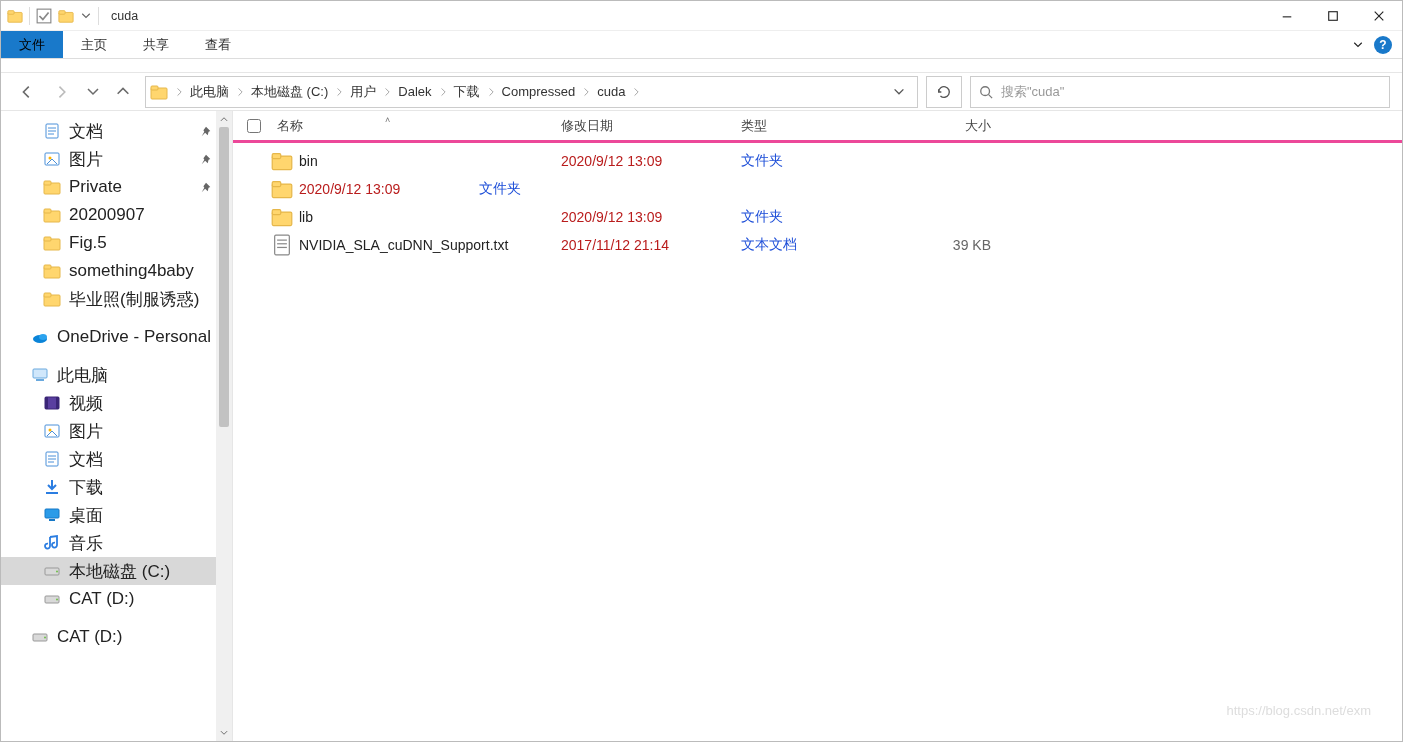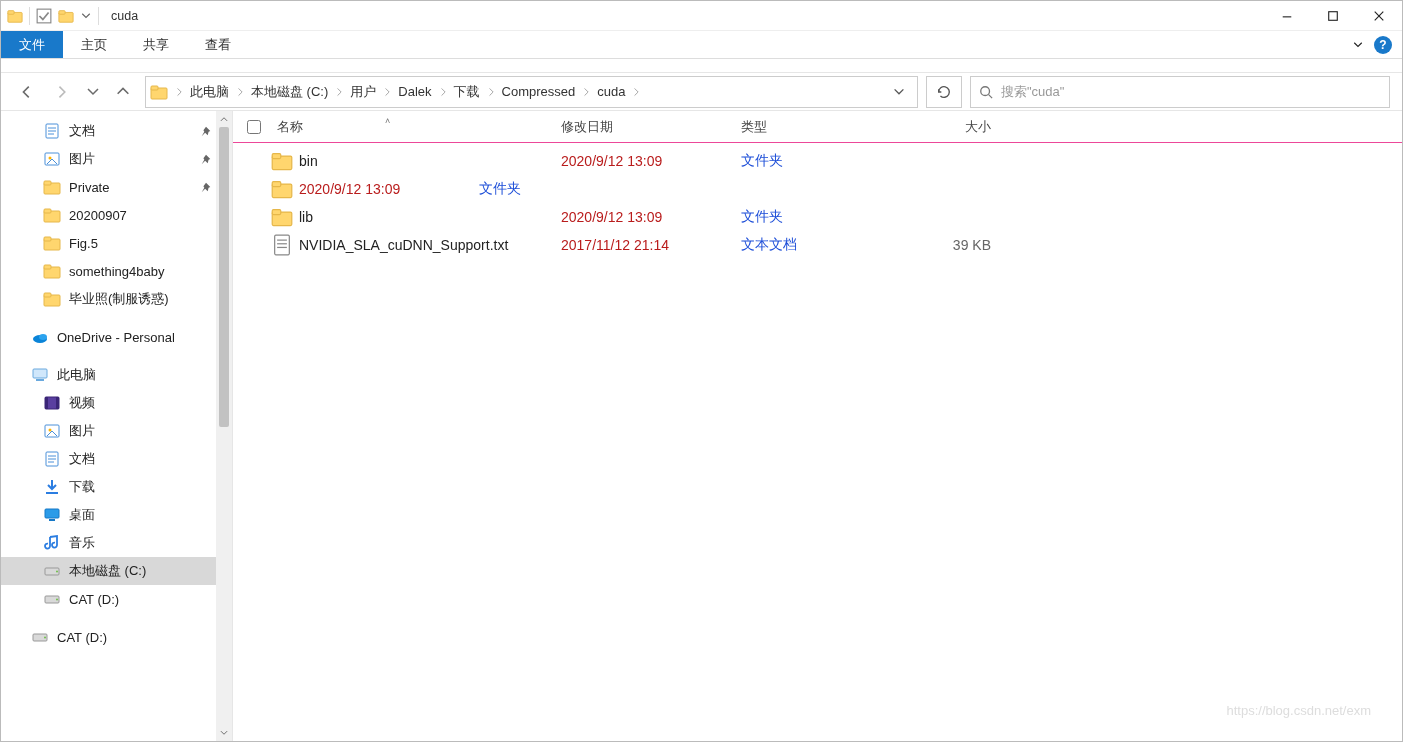--- a/index.html
+++ b/index.html
@@ -12,21 +12,21 @@
   .title-icon { width: 16px; height: 16px; }
   .qat-sep { width:1px; height:18px; background:#ddd; }
   .titlebar-title { margin-left: 6px; font-size: 12.5px; color:#333; }
   .titlebar-spacer { flex:1; }
   .sysbtn { width: 46px; height: 30px; display:flex; align-items:center; justify-content:center; }
   .sysbtn svg { width: 12px; height: 12px; }
 
   
   .ribbon { height: 28px; display:flex; align-items:stretch; background:#fff; border-bottom: 1px solid #ddd; }
   .ribbon-tab { padding: 0 18px; font-size: 13px; display:flex; align-items:center; color:#333; cursor:default; }
-  .ribbon-tab.file { background:#1979ca; color:#ffffff; }
+  .ribbon-tab.file { background:#1979ca; color:#000000; }
   .ribbon-right { margin-left:auto; display:flex; align-items:center; padding-right:10px; gap:10px; }
   .help-circle { width:18px; height:18px; border-radius:50%; background:#1979ca; color:#fff; font-size:12px; display:flex; align-items:center; justify-content:center; font-weight:bold; }
   .ribbon-caret svg{width:12px;height:12px;}
 
   .spacer-strip { height:14px; background:#fff; border-bottom:1px solid #e6e6e6; }
 
   
   .navbar { height: 38px; display:flex; align-items:center; gap:8px; padding: 0 12px; background:#fff; border-bottom:1px solid #e6e6e6; }
   .nav-arrow { width:28px; height:28px; display:flex; align-items:center; justify-content:center; color:#6b6b6b; }
   .nav-arrow.disabled { color:#bbb; }
@@ -42,35 +42,35 @@
   .searchbox { width: 420px; height:32px; border:1px solid #ccc; display:flex; align-items:center; padding:0 8px; color:#888;}
   .searchbox svg{width:14px;height:14px;margin-right:8px;color:#777;}
   .searchbox input{border:none;outline:none;flex:1;font-size:13px;color:#333;}
   .searchbox input::placeholder{color:#999;}
 
   
   .body { flex:1; display:flex; min-height:0; }
 
   
   .sidebar { width: 232px; border-right:1px solid #e6e6e6; position:relative; padding:6px 0; overflow:hidden;}
-  .sb-item { height:28px; display:flex; align-items:center; gap:8px; padding-left: 42px; font-size:13px; color:#222; position:relative;}
+  .sb-item { height:28px; display:flex; align-items:center; gap:8px; padding-left: 42px; font-size:17px; color:#222; position:relative;}
   .sb-item.lvl1 { padding-left: 30px; }
   .sb-item.selected { background:#d8d8d8; }
   .sb-icon{width:18px;height:18px;display:flex;align-items:center;justify-content:center;}
   .sb-pin { position:absolute; right:20px; font-size:12px; color:#777; }
   .sb-spacer{height:10px;}
   .sb-scroll { position:absolute; right:0; top:0; bottom:0; width:16px; background:#f0f0f0; display:flex; flex-direction:column; }
   .sb-scroll .btn{height:16px;display:flex;align-items:center;justify-content:center;color:#666;}
   .sb-scroll svg{width:10px;height:10px;}
   .sb-thumb{flex:0 0 300px;background:#c2c2c2;margin:0 3px;border-radius:2px;}
   .sb-track{flex:1;}
 
   
   .content { flex:1; display:flex; flex-direction:column; }
-  .columns { height:32px; display:flex; align-items:center; border-bottom:1px solid #ec4899; font-size:13px; color:#444; padding-left: 14px;}
+  .columns { height:32px; display:flex; align-items:center; border-bottom:3px solid #ec4899; font-size:13px; color:#444; padding-left: 14px;}
   .col-check{width:24px;display:flex;align-items:center;}
   .col-check input{width:14px;height:14px;}
   .col-name{width:290px;padding-left:6px;position:relative;}
   .col-date{width:180px;}
   .col-type{width:150px;}
   .col-size{width:120px;text-align:right;padding-right:20px;}
   .col-sort-ind{position:absolute;left:114px;top:-2px;font-size:9px;color:#777;}
   .rows{flex:1;padding-top:4px;}
   .row{height:28px;display:flex;align-items:center;padding-left:14px;font-size:14px;color:#222;}
   .row .col-check{width:24px;}

